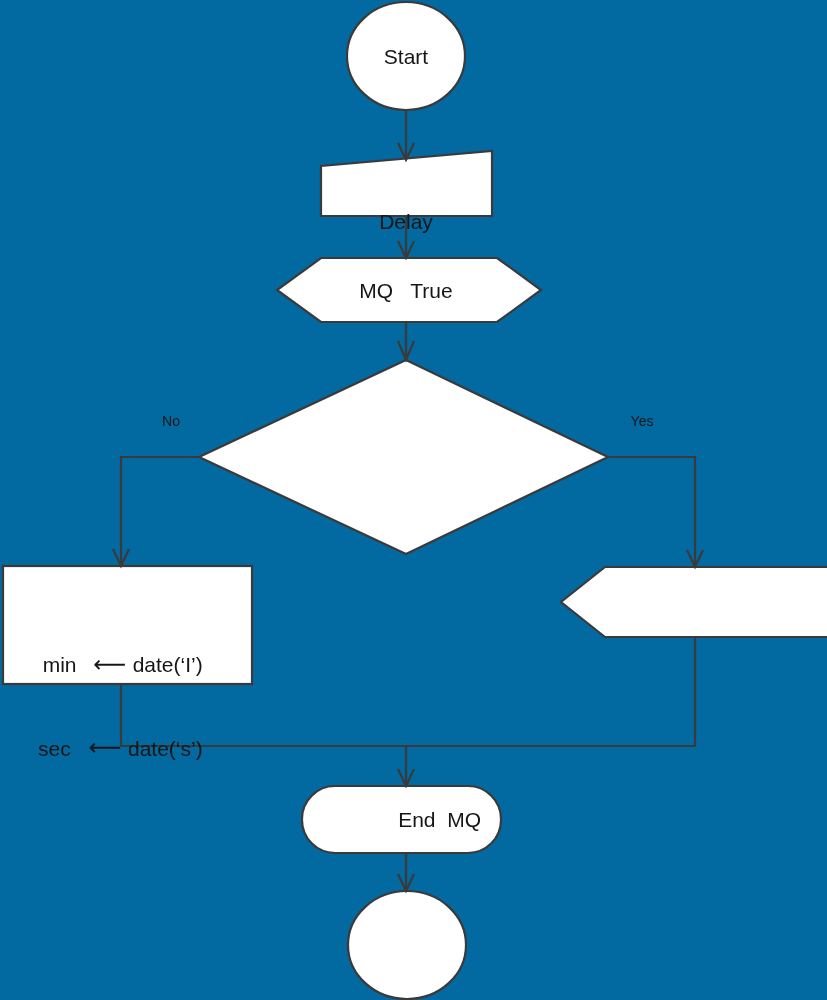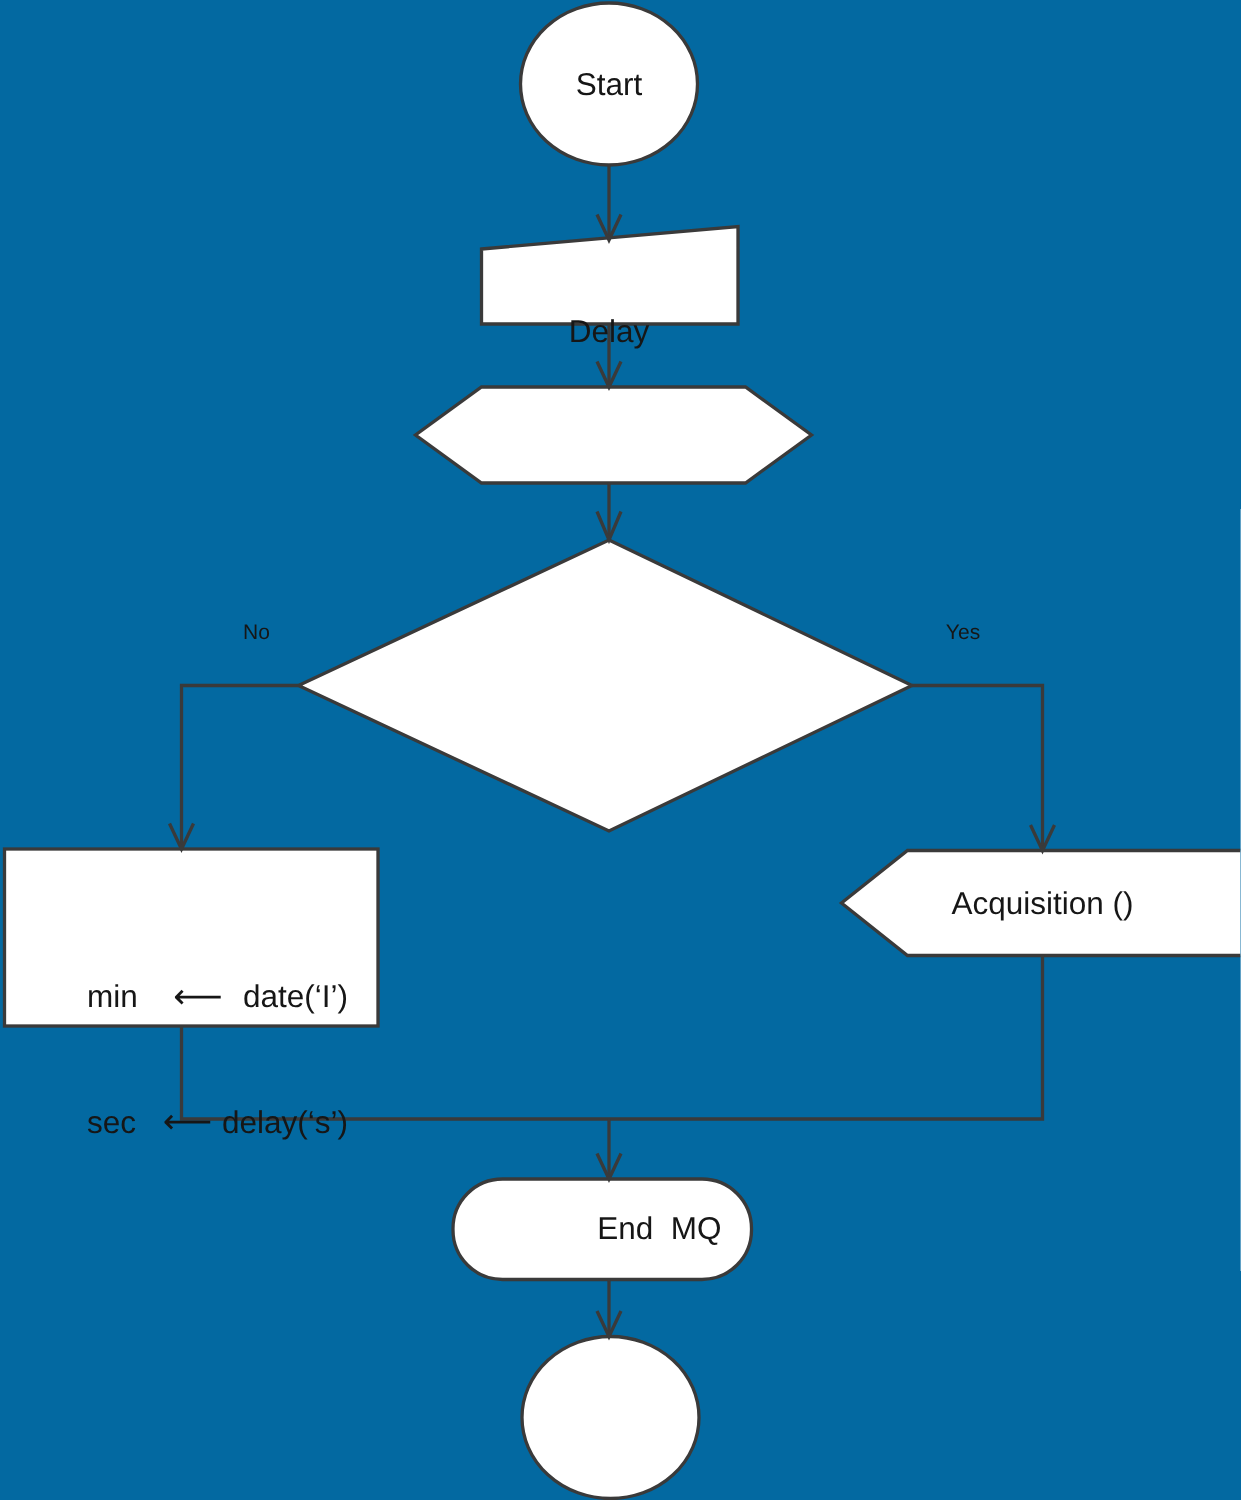--- a/index.html
+++ b/index.html
@@ -71,22 +71,21 @@
     color: #161616;
     font-family: "Liberation Sans", sans-serif;
     font-size: 21px;
     line-height: 1.32;
     white-space: pre;
     user-select: none;
   }
   .assign-row {
     display: flex;
     align-items: center;
-    justify-content: space-between;
-    margin-left: 20px;
+    justify-content: flex-end;
   }
   .assign-lhs {
     display: inline-block;
     width: 44px;
     text-align: left;
   }
   .assign-arrow {
     display: inline-block;
     width: 46px;
     text-align: center;
@@ -147,36 +146,36 @@
 
     <path class="conn" d="M 406 853 L 406 889"></path>
     <path class="arrowhead" d="M 398 874 L 406 891 L 414 874"></path>
 
   </svg>
 
   <div class="node-label" style="left:336px; top:44px; width:140px;">Start</div>
 
   <div class="node-label" style="left:336px; top:173px; width:140px;margin-top:36px;">Delay</div>
 
+  <div class="node-label" style="left:306px; top:278px; width:200px;">MQ   True</div>
 
 
   <div class="assign-block" style="left:38px; top:596px;">
     <div class="assign-row">
       <span class="assign-lhs">min</span>
       <span class="assign-arrow">⟵</span>
       <span class="assign-rhs">date(‘I’)</span>
     </div>
     <div class="assign-row">
       <span class="assign-lhs">sec</span>
       <span class="assign-arrow">⟵</span>
-      <span class="assign-rhs">delay(‘s’)</span>
+      <span class="assign-rhs">date(‘s’)</span>
     </div>
   </div>
 
-  <div class="node-label" style="left:595px; top:590px; width:200px;">Acquisition ()</div>
 
   <div class="node-label" style="left:321px; top:807px; width:160px;text-align:right;">End  MQ</div>
 
 
   <div class="edge-label" style="left:144px; top:413px; width:54px;">No</div>
 
   <div class="edge-label" style="left:615px; top:413px; width:54px;">Yes</div>
 
 </div>
 

